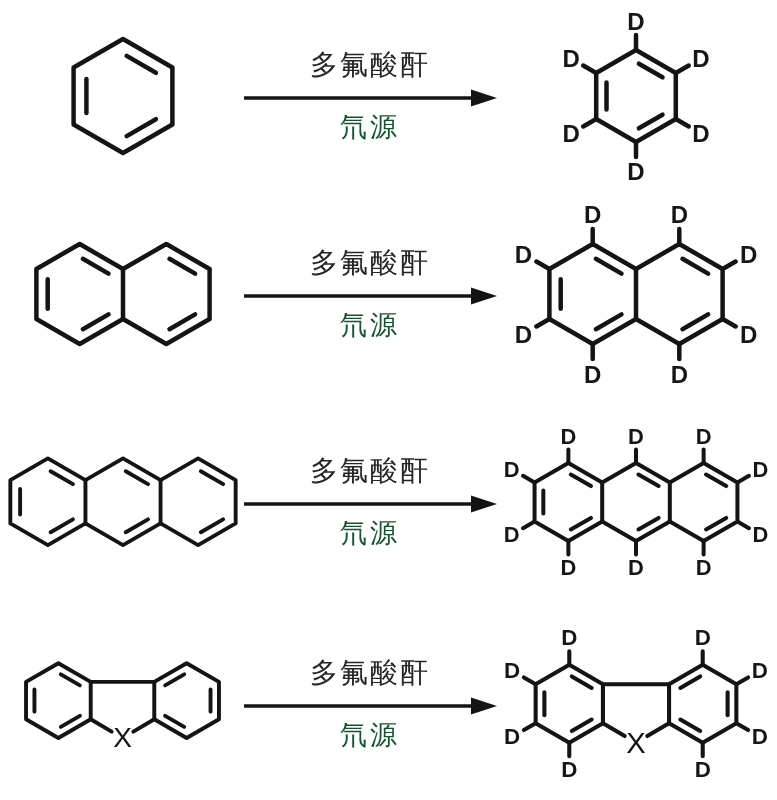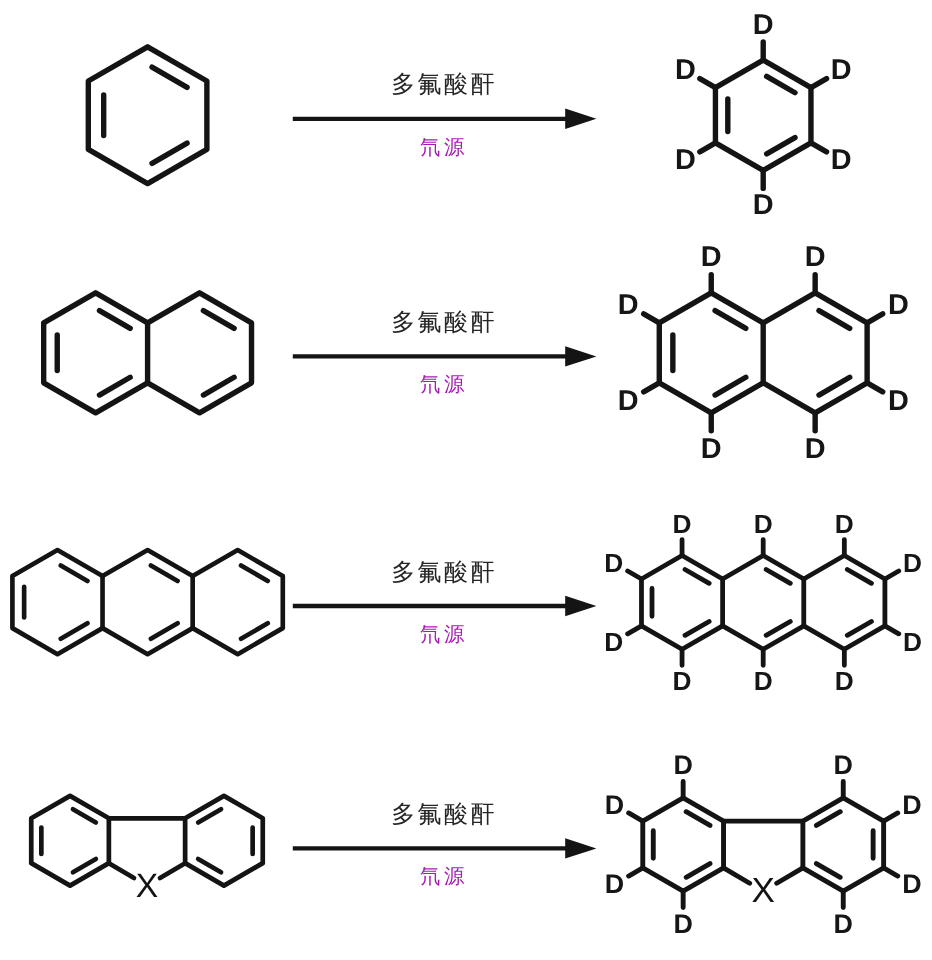--- a/index.html
+++ b/index.html
@@ -14,25 +14,25 @@
   .row1{height:192px;}
   .row2{height:204px;}
   .row3{height:212px;}
   .row4{height:192px;}
   .col{display:flex;align-items:center;justify-content:center;}
   .col.reactant{width:245px;}
   .col.arrowcol{width:250px;}
   .col.product{width:282px;}
   .arrow-block{display:flex;flex-direction:column;align-items:center;}
   .reagent-above{
-    font-size:20px;color:#262626;letter-spacing:2px;
+    font-size:28px;color:#262626;letter-spacing:2px;
     line-height:1.1;margin-bottom:6px;white-space:nowrap;
   }
   .reagent-below{
-    font-size:17px;color:#a21caf;letter-spacing:3px;
+    font-size:27px;color:#14532d;letter-spacing:3px;
     line-height:1.1;margin-top:4px;white-space:nowrap;
   }
   svg{display:block;}
   .bond{stroke:#141414;fill:none;stroke-linecap:round;stroke-linejoin:round;}
   .sw45{stroke-width:4.5;}
   .sw42{stroke-width:4.2;}
   .arrowline{stroke:#141414;stroke-width:3.6;fill:none;}
   .arrowhead{fill:#141414;stroke:none;}
   .dlabel{
     font-family:"Liberation Sans", sans-serif;

